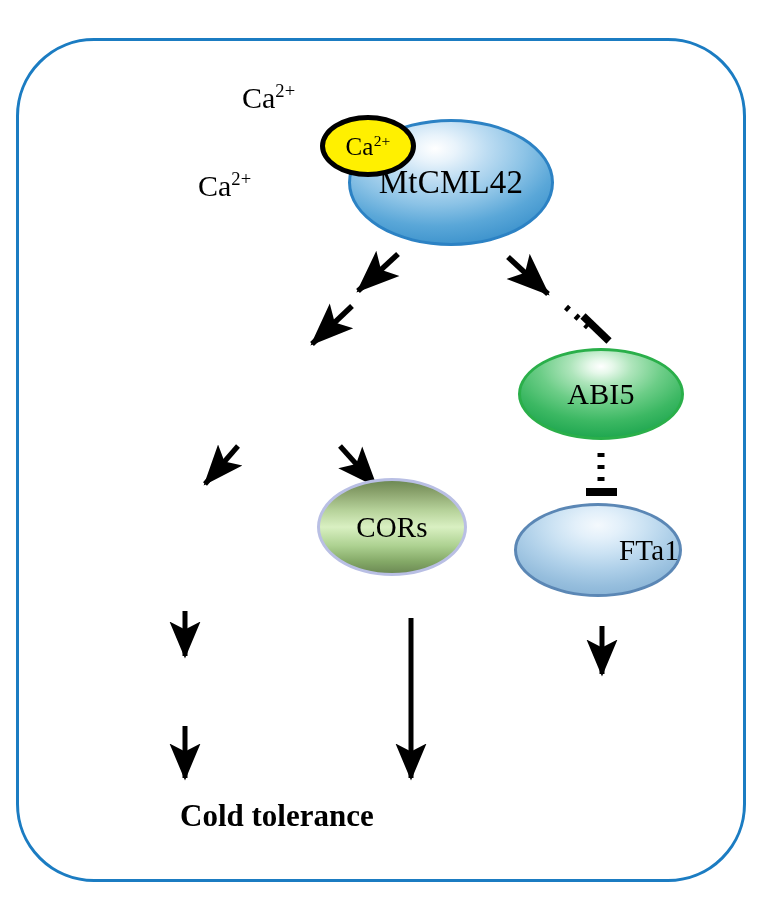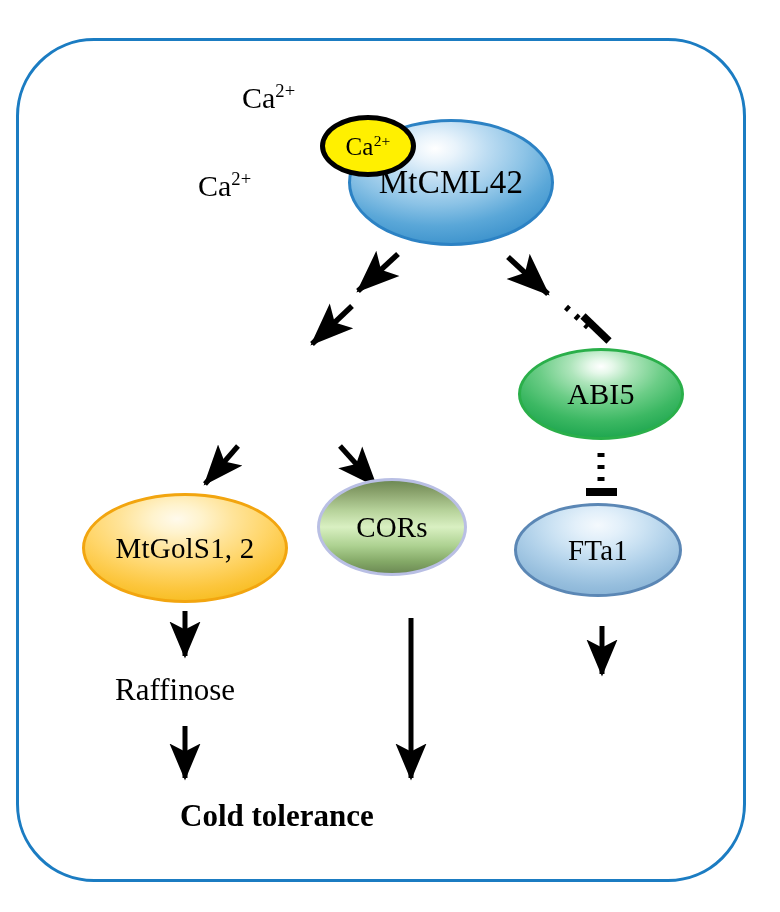--- a/index.html
+++ b/index.html
@@ -115,20 +115,21 @@
 
   
   #node-fta1 {
     left: 514px; top: 487px;
     width: 168px; height: 94px;
     border: 3px solid #5b87b5;
     background: radial-gradient(ellipse 76% 84% at 50% 22%,
                 #f4f9fd 0%, #e3f0fa 18%, #cbe2f3 38%,
                 #afd0e9 60%, #96bedd 82%, #87b2d5 100%);
     font-size: 29px;
+    justify-content: flex-end;
   }
 
   
   .term {
     position: absolute;
     font-size: 31px;
     color: #000000;
     white-space: nowrap;
   }
   #term-raffinose { left: 115px; top: 656px; }
@@ -230,28 +231,24 @@
 
   <div class="node" id="node-mtcml42">
     <span class="node-label">MtCML42</span>
   </div>
 
 
   <div class="node" id="node-abi5">
     <span class="node-label">ABI5</span>
   </div>
 
-  <div class="node" id="node-mtgols">
-    <span class="node-label">MtGolS1, 2</span>
-  </div>
 
   <div class="node" id="node-cors">
     <span class="node-label">CORs</span>
   </div>
 
   <div class="node" id="node-fta1">
     <span class="node-label">FTa1</span>
   </div>
 
-  <div class="term" id="term-raffinose">Raffinose</div>
   <div class="term" id="term-cold">Cold tolerance</div>
 
 </div>
 
 </body></html>

